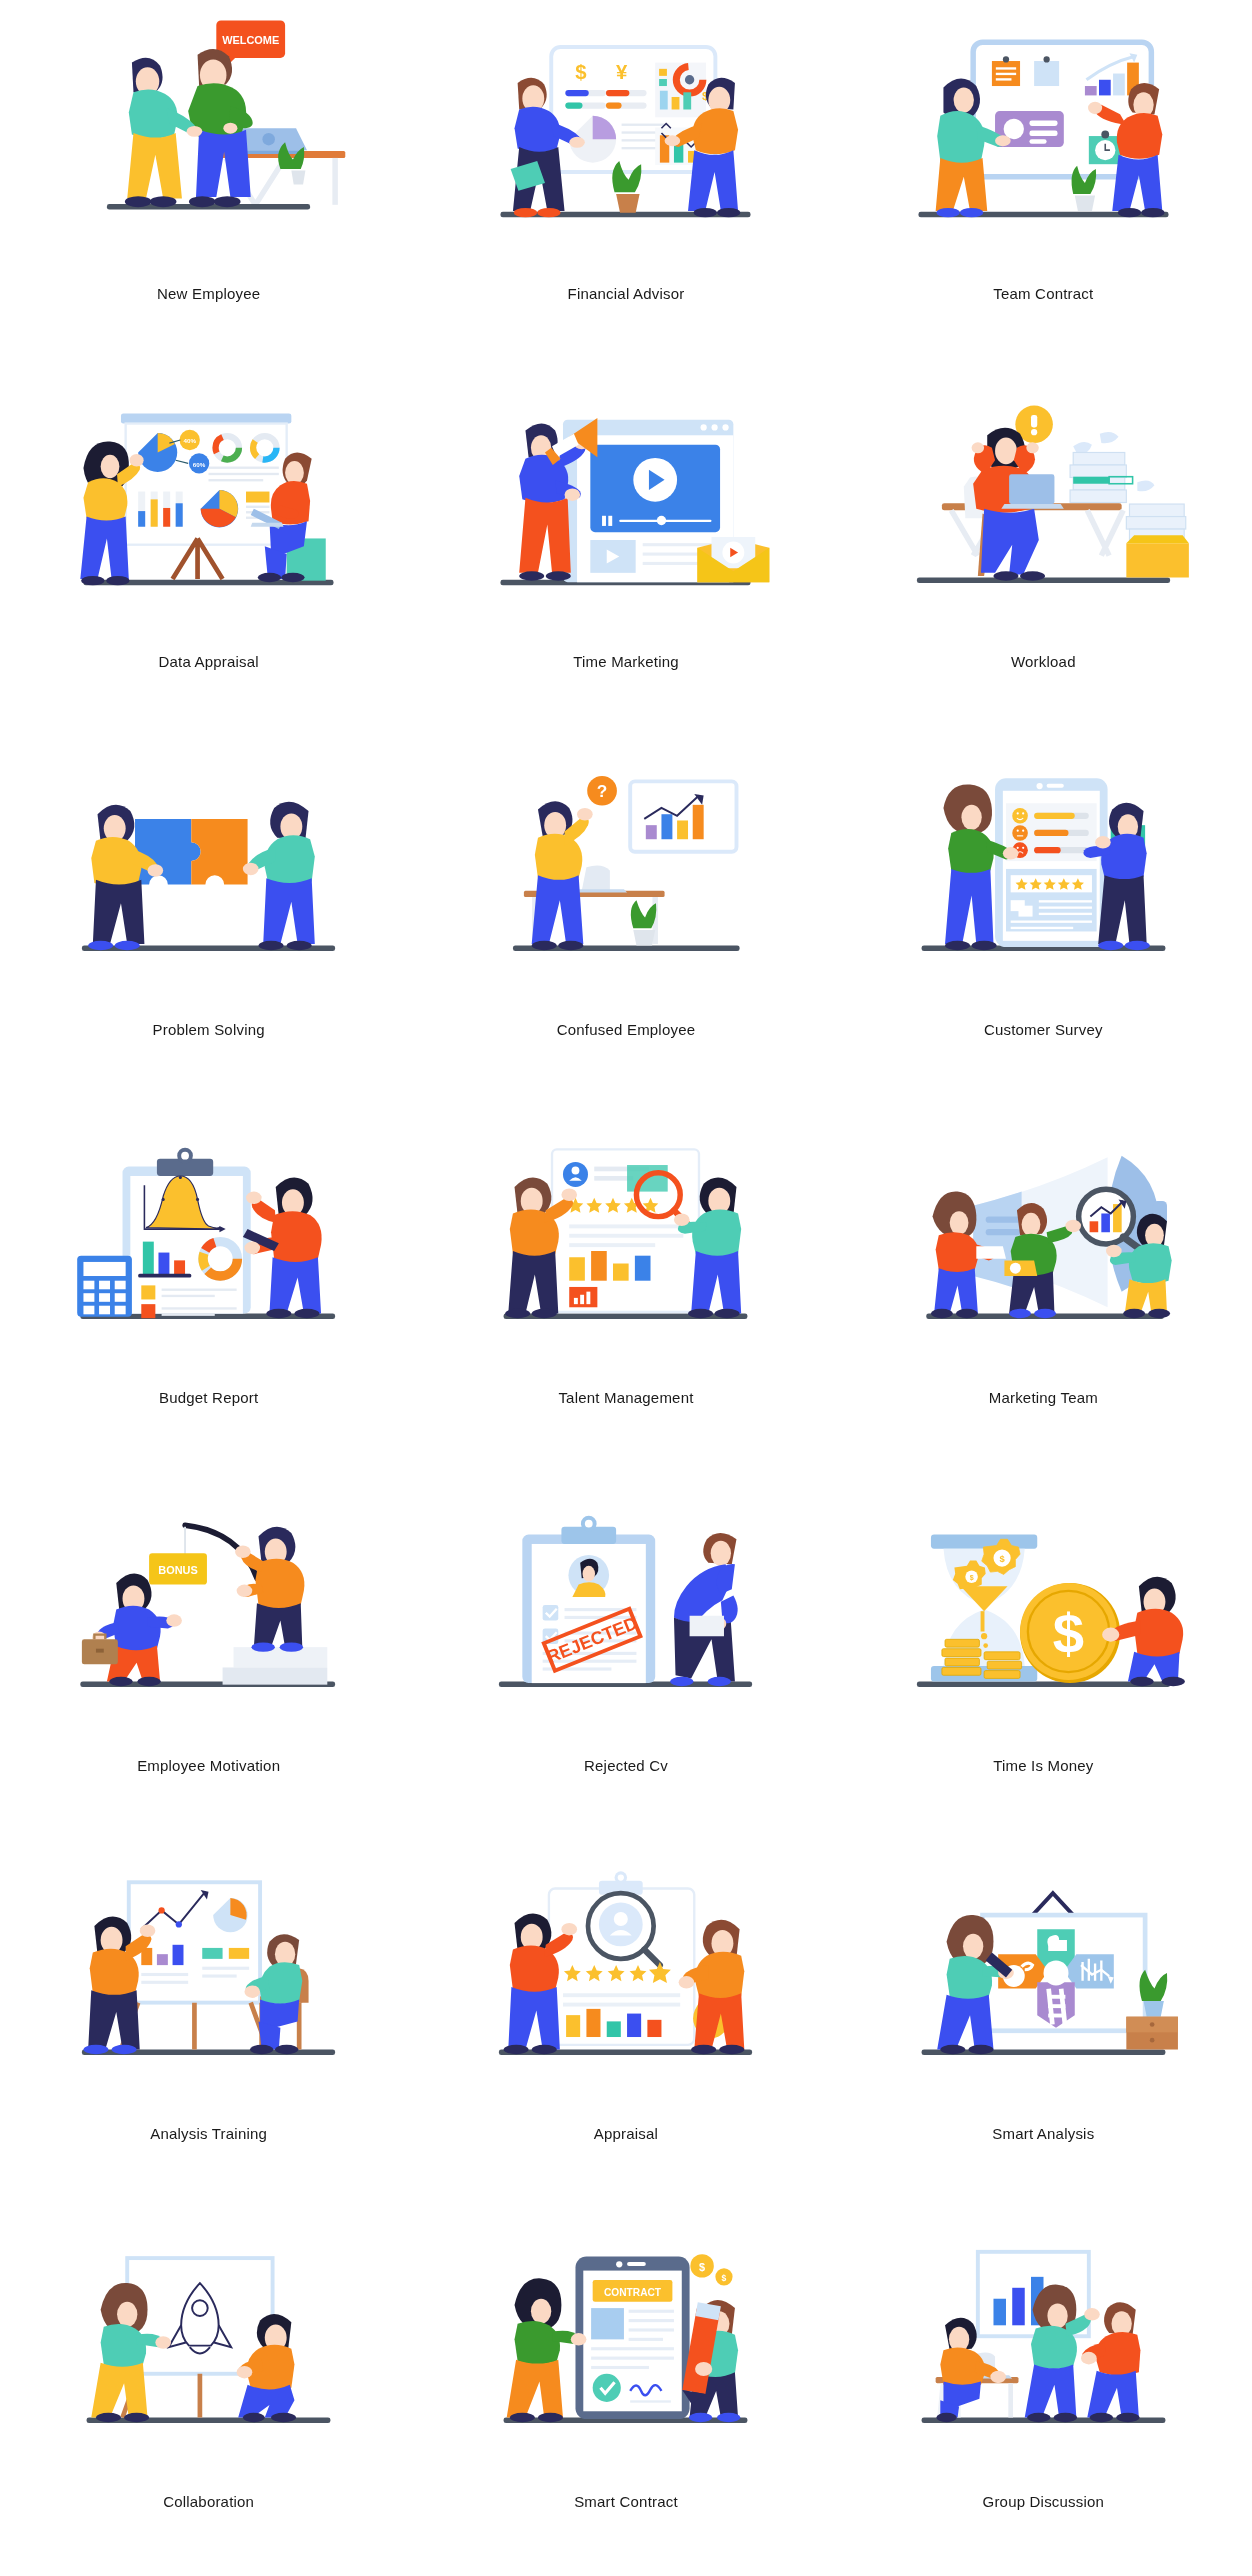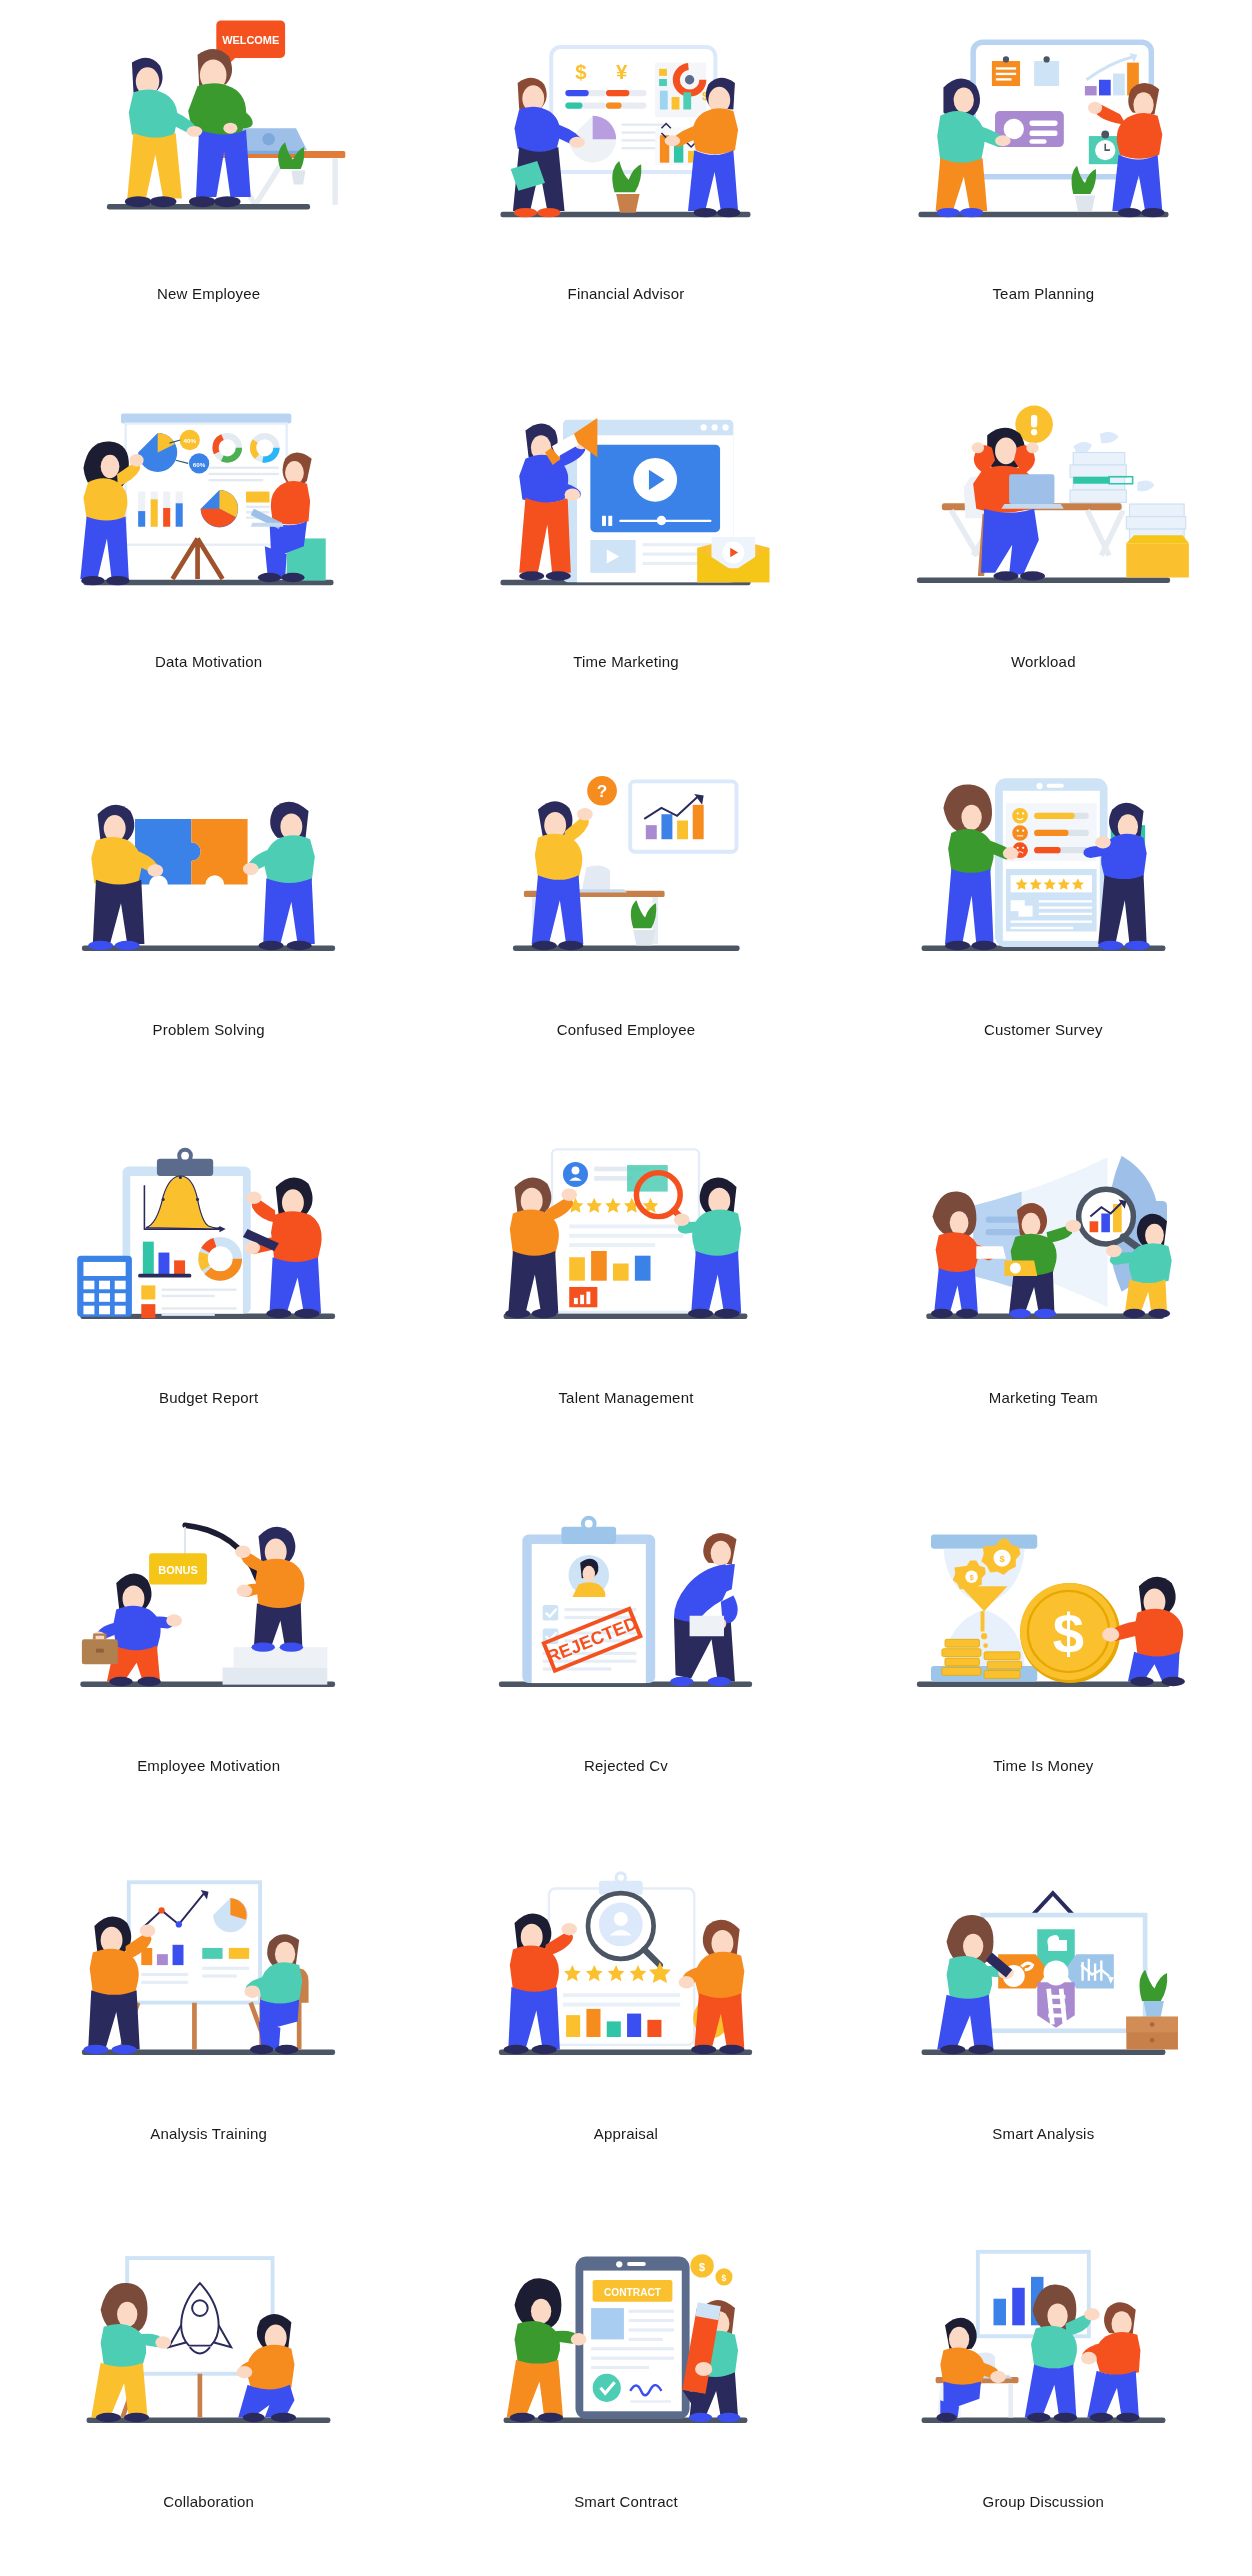--- a/index.html
+++ b/index.html
@@ -183,21 +183,21 @@
         <path d="M336 130 q-20 -8 -38 2 q-16 10 -14 32 l4 16 q24 10 50 0 l4 -26z" fill="#f4511e"></path>
         <path d="M286 180 q26 12 50 0 l6 72 h-22 l-8 -46 l-12 46 h-22z" fill="#3b4ff0"></path>
         <path d="M296 142 q-30 -4 -40 -16 q-4 -8 8 -10 l24 12z" fill="#f4511e"></path>
         <ellipse cx="256" cy="120" rx="9" ry="8" fill="#fbd9c4"></ellipse>
         <ellipse cx="300" cy="254" rx="15" ry="6" fill="#2a2a5c"></ellipse>
           <ellipse cx="330" cy="254" rx="15" ry="6" fill="#2a2a5c"></ellipse>
         <path d="M228 230 q-6 -26 5 -36 q4 16 10 22 q5 -14 14 -18 q2 18 -7 32z" fill="#3a9a2e"></path>
         <path d="M230 232 h26 l-4 20 h-18z" fill="#dfe5ec"></path>
       </svg>
     </div>
-    <div class="caption">Team Planning</div>
+    <div class="caption">Team Contract</div>
   </div>
 
   <div class="cell">
     <div class="art">
       <svg viewBox="0 0 380 340">
         <rect x="30" y="253" width="320" height="7" rx="3" fill="#4b5563"></rect>
         <rect x="78" y="40" width="218" height="13" rx="3" fill="#b9d4f2"></rect>
         <rect x="84" y="53" width="206" height="155" fill="#fff" stroke="#e4edf8" stroke-width="3"></rect>
         <path d="M176 200 l-32 52 M176 200 l32 52 M176 200 v52" stroke="#a0522d" stroke-width="6" fill="none"></path>
         <path d="M100 90 a25 25 0 1 0 25 -25 z" fill="#3b82e8"></path>
@@ -250,21 +250,21 @@
         <path d="M316 130 q-20 -8 -34 2 q-14 10 -12 30 l2 16 q22 8 46 0 l2 -26z" fill="#f4511e"></path>
         <path d="M268 178 q24 10 48 0 l-4 32 l-26 10 l-16 -2z" fill="#3b4ff0"></path>
         <path d="M262 210 l28 10 l-2 32 h-22 z" fill="#3b4ff0"></path>
         <path d="M248 162 l36 18 l-4 8 l-36 -18z" fill="#9dbfe8"></path>
         <path d="M246 180 h38 l2 5 h-42z" fill="#c6d9ee"></path>
         <path d="M272 168 q18 8 28 6 q8 -2 4 -10 l-22 -6z" fill="#f4511e"></path>
         <ellipse cx="268" cy="250" rx="15" ry="6" fill="#2a2a5c"></ellipse>
           <ellipse cx="298" cy="250" rx="15" ry="6" fill="#2a2a5c"></ellipse>
       </svg>
     </div>
-    <div class="caption">Data Motivation</div>
+    <div class="caption">Data Appraisal</div>
   </div>
 
   <div class="cell">
     <div class="art">
       <svg viewBox="0 0 380 340">
         <rect x="30" y="253" width="320" height="7" rx="3" fill="#4b5563"></rect>
         <rect x="110" y="48" width="218" height="208" rx="6" fill="#cfe3f7"></rect>
         <rect x="128" y="68" width="200" height="188" fill="#fff"></rect>
         <circle cx="290" cy="58" r="4" fill="#fff"></circle>
           <circle cx="304" cy="58" r="4" fill="#fff"></circle>

